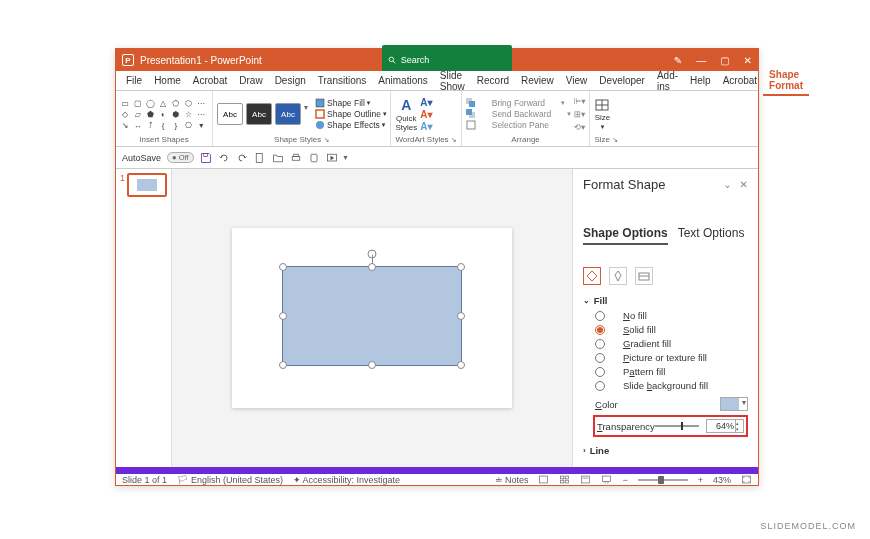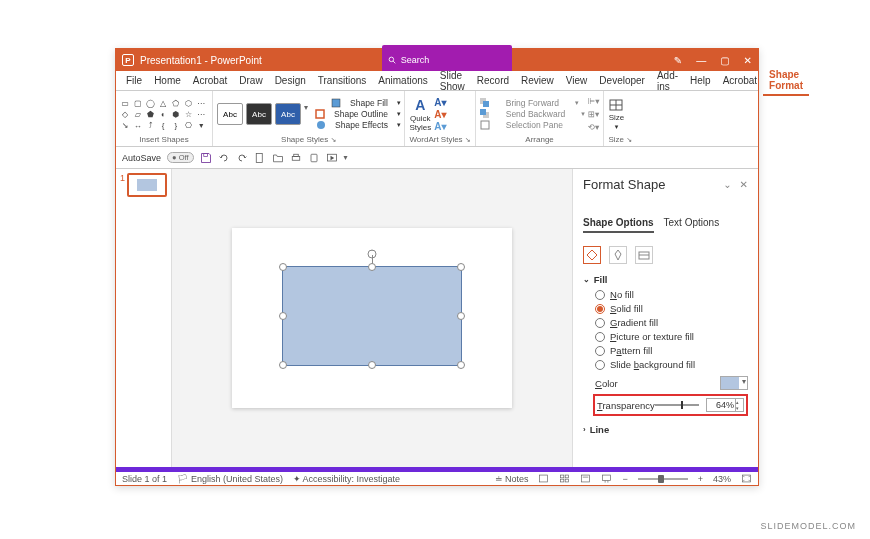--- a/index.html
+++ b/index.html
@@ -1,40 +1,40 @@
 <!DOCTYPE html>
 <html><head>
 <meta charset="utf-8">
 <style>
 * { box-sizing: border-box; margin: 0; padding: 0; font-family: "Segoe UI", -apple-system, sans-serif; }
 body { background: #fff; width: 870px; height: 539px; position: relative; overflow: hidden; }
 .app { position: absolute; left: 115px; top: 48px; width: 644px; height: 438px; border: 1px solid #d65a2d; box-shadow: 0 2px 8px rgba(0,0,0,0.15); background: #fff; display: flex; flex-direction: column; }
 .titlebar { background: #d65a2d; height: 22px; display: flex; align-items: center; color: #fff; font-size: 10px; padding: 0 6px; }
 .titlebar .pp-icon { width: 12px; height: 12px; border: 1px solid #fff; border-radius: 2px; margin-right: 6px; display: flex; align-items: center; justify-content: center; font-size: 8px; font-weight: bold; }
 .titlebar .title { flex: 0 0 auto; }
-.titlebar .search { margin-left: 120px; background: #a21caf; border-radius: 2px; height: 31px; width: 130px; display: flex; align-items: center; padding: 0 6px; font-size: 9px; color: #fff; }
+.titlebar .search { margin-left: 120px; background: #15803d; border-radius: 2px; height: 31px; width: 130px; display: flex; align-items: center; padding: 0 6px; font-size: 9px; color: #fff; }
 .titlebar .search svg { width: 9px; height: 9px; margin-right: 4px; fill: #fff; }
 .titlebar .spacer { flex: 1; }
 .titlebar .win-btns { display: flex; gap: 14px; align-items: center; }
 .titlebar .win-btns span { font-size: 10px; cursor: default; }
 .tabs { display: flex; background: #fff; border-bottom: 1px solid #ccc; font-size: 10px; height: 20px; align-items: center; padding: 0 4px; }
 .tabs .tab { padding: 3px 6px; cursor: default; color: #333; }
 .tabs .tab.active { color: #d65a2d; border-bottom: 2px solid #d65a2d; font-weight: 600; }
 .ribbon { display: flex; border-bottom: 1px solid #ccc; height: 56px; font-size: 9px; }
 .ribbon-group { border-right: 1px solid #ddd; padding: 2px 4px; display: flex; flex-direction: column; justify-content: space-between; }
 .ribbon-group .label { text-align: center; color: #666; font-size: 8px; }
 .ribbon-group .content { display: flex; gap: 3px; align-items: center; flex: 1; }
 .shape-gallery { width: 88px; display: grid; grid-template-columns: repeat(7, 1fr); gap: 1px; font-size: 8px; }
 .shape-gallery span { width: 10px; height: 10px; display: flex; align-items: center; justify-content: center; color: #444; }
 .style-thumbs { display: flex; gap: 3px; }
 .style-thumb { width: 26px; height: 22px; border: 1px solid #999; border-radius: 2px; display: flex; align-items: center; justify-content: center; font-size: 8px; }
 .style-thumb.dark { background: #333; color: #fff; }
 .style-thumb.blue { background: #2f5faa; color: #fff; }
 .shape-menu { display: flex; flex-direction: column; gap: 1px; font-size: 8.5px; color: #333; margin-left: 4px; }
-.shape-menu .row { display: flex; align-items: center; gap: 9px; justify-content: flex-end; }
+.shape-menu .row { display: flex; align-items: center; gap: 2px; }
 .wa-styles { display: flex; flex-direction: column; gap: 1px; font-size: 12px; color: #2f5faa; font-weight: bold; align-items: center; }
 .wa-styles .row { display: flex; gap: 2px; }
 .btn-col { display: flex; flex-direction: column; align-items: center; gap: 1px; font-size: 8px; color: #333; }
 .arrange-col { display: flex; flex-direction: column; gap: 1px; font-size: 8.5px; color: #888; }
 .arrange-col .row { display: flex; gap: 16px; align-items: center; }
 .qat { display: flex; align-items: center; gap: 6px; height: 22px; border-bottom: 1px solid #ccc; padding: 0 6px; font-size: 9px; color: #333; }
 .qat .autosave-toggle { border: 1px solid #aaa; border-radius: 8px; padding: 0 4px; font-size: 7.5px; background: #eee; color: #666; }
 .qat svg { width: 12px; height: 12px; fill: #555; }
 .main { display: flex; flex: 1; min-height: 0; }
 .thumbnail-panel { width: 56px; border-right: 1px solid #ddd; padding: 4px; }
@@ -47,41 +47,41 @@
 .shape { position: absolute; left: 50px; top: 38px; width: 180px; height: 100px; background: #b3c6e0; border: 1px solid #5b7ba8; }
 .handle { position: absolute; width: 8px; height: 8px; border: 1px solid #888; background: #fff; border-radius: 50%; }
 .handle.tl { left: -4px; top: -4px; } .handle.tm { left: 50%; top: -4px; margin-left: -4px; } .handle.tr { right: -4px; top: -4px; }
 .handle.ml { left: -4px; top: 50%; margin-top: -4px; } .handle.mr { right: -4px; top: 50%; margin-top: -4px; }
 .handle.bl { left: -4px; bottom: -4px; } .handle.bm { left: 50%; bottom: -4px; margin-left: -4px; } .handle.br { right: -4px; bottom: -4px; }
 .rotate-handle { position: absolute; left: 50%; top: -22px; margin-left: -5px; width: 10px; height: 10px; }
 .rotate-handle::after { content: ""; position: absolute; left: 50%; top: 10px; width: 1px; height: 10px; background: #888; }
 .format-pane { width: 186px; border-left: 1px solid #ddd; padding: 8px 10px; font-size: 10px; color: #333; display: flex; flex-direction: column; }
 .format-pane h3 { font-size: 13px; font-weight: 400; margin-bottom: 18px; display: flex; align-items: center; }
 .format-pane h3 .pane-controls { margin-left: auto; display: flex; gap: 8px; color: #888; font-size: 10px; }
-.pane-tabs { display: flex; gap: 10px; font-size: 10px; margin: 7px 0; }
+.pane-tabs { display: flex; gap: 10px; font-size: 12px; margin: 16px 0; }
 .pane-tabs .ptab { padding-bottom: 3px; cursor: default; }
 .pane-tabs .ptab.active { font-weight: 600; border-bottom: 2px solid #555; }
 .pane-icons { display: flex; gap: 8px; margin: 6px 0 10px; }
 .pane-icons .picon { width: 18px; height: 18px; border: 1px solid #ccc; display: flex; align-items: center; justify-content: center; }
 .pane-icons .picon.active { border-color: #d65a2d; }
 .section-header { display: flex; align-items: center; gap: 4px; font-size: 9.5px; font-weight: 600; margin-bottom: 4px; cursor: default; }
 .section-header .caret { font-size: 8px; }
 .radio-group { margin-left: 12px; display: flex; flex-direction: column; gap: 3px; margin-bottom: 6px; }
-.radio-row { display: flex; align-items: center; gap: 5px; font-size: 9.5px; }
+.radio-row { display: flex; align-items: center; gap: 18px; font-size: 9.5px; }
 .radio-row input { width: 10px; height: 10px; accent-color: #d65a2d; }
 .color-row { display: flex; align-items: center; font-size: 9.5px; margin-left: 12px; margin-bottom: 4px; }
 .color-row .color-swatch { margin-left: auto; width: 28px; height: 14px; border: 1px solid #aaa; background: linear-gradient(#b3c6e0,#b3c6e0) left/18px 100% no-repeat, #fff; position: relative; }
 .color-row .color-swatch::after { content: "▾"; position: absolute; right: 1px; top: 0px; font-size: 8px; color: #666; }
 .transparency-row { display: flex; align-items: center; gap: 0; font-size: 9.5px; margin-left: 10px; border: 2px solid #e03030; padding: 2px; }
 .transparency-row .slider { flex: 1; display: flex; align-items: center; }
 .transparency-row .slider .track { height: 2px; background: #999; width: 44px; position: relative; }
 .transparency-row .slider .thumb { position: absolute; left: 60%; top: -3px; width: 2px; height: 8px; background: #333; }
 .transparency-row .valbox { width: 38px; height: 14px; border: 1px solid #aaa; font-size: 9px; display: flex; align-items: center; justify-content: center; position: relative; }
 .transparency-row .spinners { position: absolute; right: 0; top: 0; width: 8px; height: 100%; border-left: 1px solid #aaa; display: flex; flex-direction: column; font-size: 5px; color: #666; }
-.status-bar { height: 18px; border-top: 5px solid #6d28d9; display: flex; align-items: center; font-size: 9px; color: #555; padding: 0 6px; gap: 10px; }
+.status-bar { height: 18px; border-top: 7px solid #6d28d9; display: flex; align-items: center; font-size: 9px; color: #555; padding: 0 6px; gap: 10px; }
 .status-bar .spacer { flex: 1; }
 .status-bar .zoom-slider { width: 50px; height: 2px; background: #aaa; position: relative; }
 .status-bar .zoom-slider::after { content: ""; position: absolute; left: 40%; top: -3px; width: 6px; height: 8px; background: #666; border-radius: 1px; }
 .status-bar svg { width: 11px; height: 11px; fill: #666; }
 .watermark { position: absolute; right: 14px; bottom: 8px; font-size: 9px; letter-spacing: 1px; color: #888; }
 .underline { text-decoration: underline; }
 </style>
 </head>
 <body>
 

